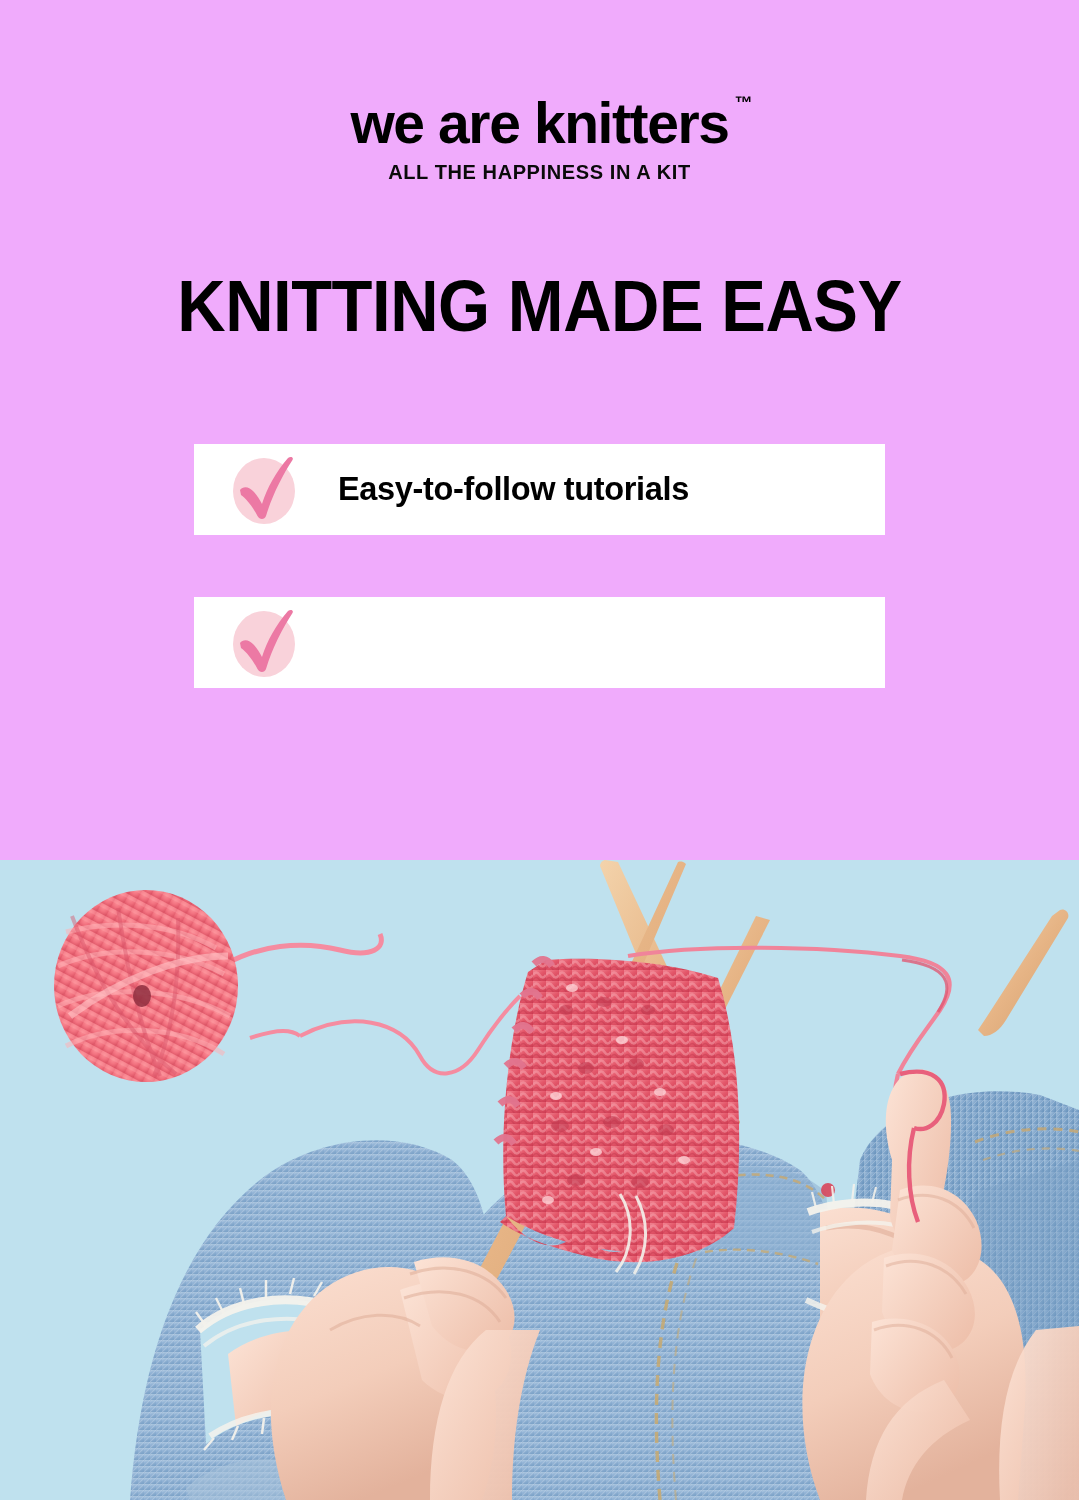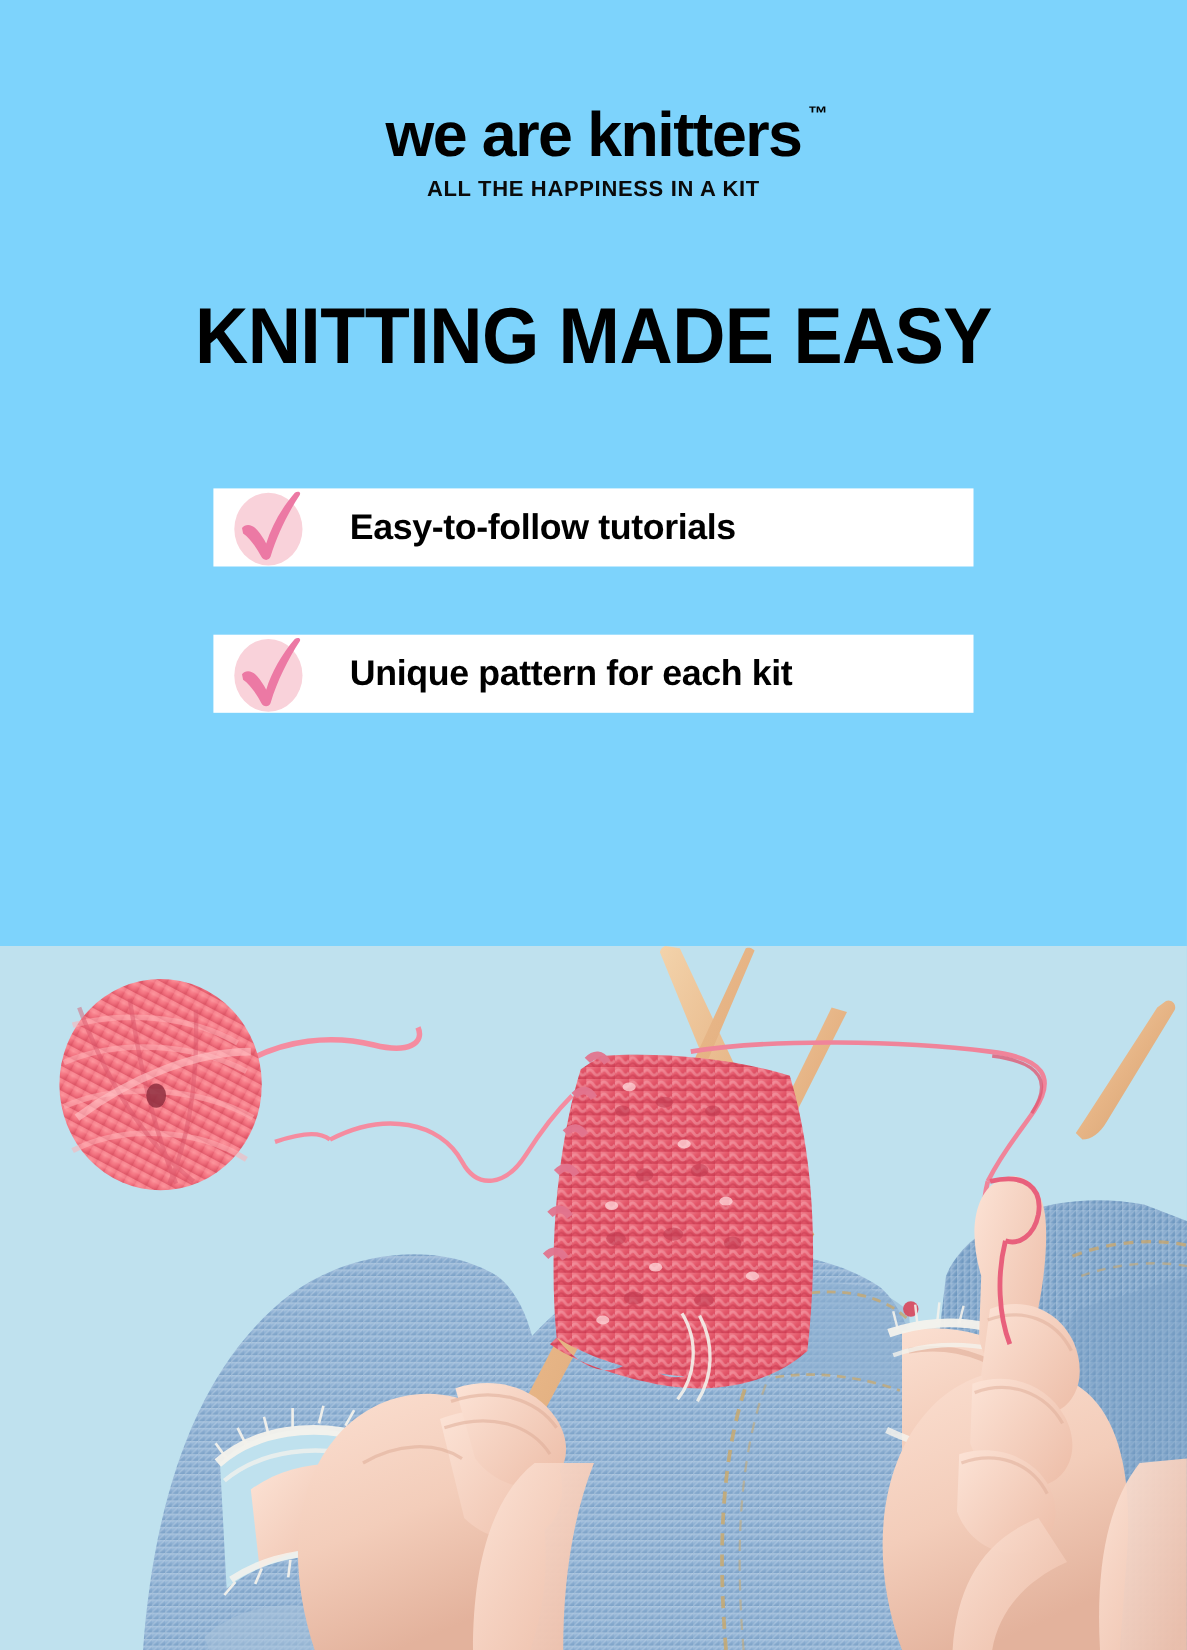--- a/index.html
+++ b/index.html
@@ -6,21 +6,21 @@
   html, body {
     width:1079px; height:1500px;
     overflow:hidden;
     font-family:"Liberation Sans", sans-serif;
   }
   body { background:#bfe1ee; position:relative; }
 
   
   .poster {
     position:absolute; inset:0;
-    background:#7dd3fc;
+    background:#f0abfc;
     overflow:hidden;
   }
 
   
   .brand {
     position:absolute; top:92px; left:0; right:0;
     text-align:center;
   }
   .brand-name {
     font-family:"Liberation Sans", sans-serif;
@@ -61,26 +61,26 @@
   }
 
   
   .features {
     position:absolute;
     left:194px; top:444px;
     width:691px;
   }
   .feature-card {
     background:#ffffff;
-    height:71px;
+    height:91px;
     width:100%;
     display:flex;
     align-items:center;
     margin-bottom:62px;
-    padding-left:16px;
+    padding-left:36px;
   }
   .feature-card:last-child { margin-bottom:0; }
 
   .check-wrap {
     position:relative;
     width:72px; height:72px;
     flex:0 0 72px;
     display:block;
   }
   .check-wrap svg { display:block; overflow:visible; }
@@ -140,21 +140,20 @@
         <svg width="72" height="72" viewBox="0 0 72 72">
           <ellipse cx="34" cy="37" rx="31" ry="33" fill="#f9d2da"></ellipse>
           <path d="M10 36 C13 32 19 32 24 38 C27 41.5 30 46 32 50
                    C37 34 46 18 58 4
                    C60.5 2 64 3 62.5 6
                    C52 22 42 42 36 62
                    C34.5 66 29.5 66 27.5 62
                    C24 55 17 45 11 41 Z" fill="#ec79a4"></path>
         </svg>
       </span>
-      <span class="feature-label">Unique pattern for each kit</span>
     </div>
 
   </div>
 
   <div class="photo">
     <svg viewBox="0 0 1079 640" preserveAspectRatio="none" aria-hidden="true">
       <defs>
         <linearGradient id="denimG" x1="0" y1="0" x2="0.3" y2="1">
           <stop offset="0" stop-color="#b7cee3"></stop>
           <stop offset="0.45" stop-color="#93b4d6"></stop>

